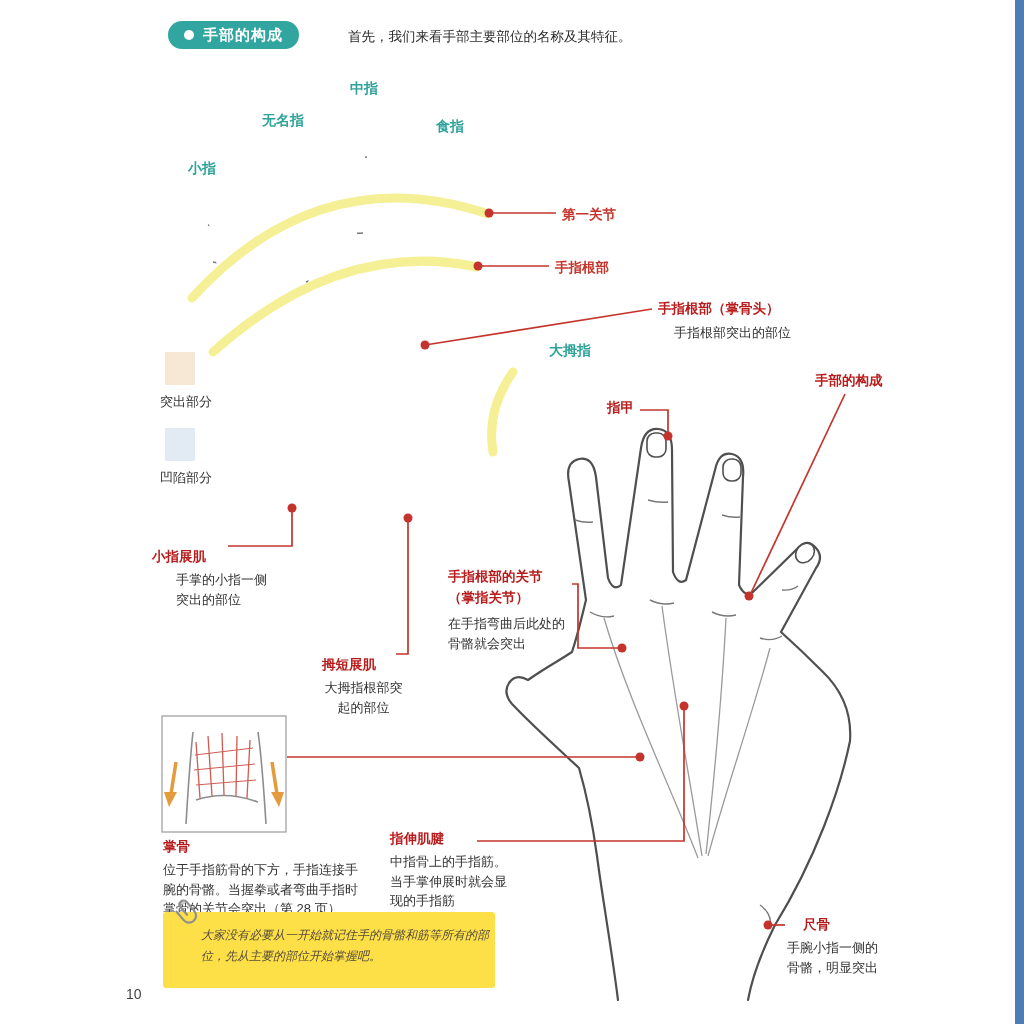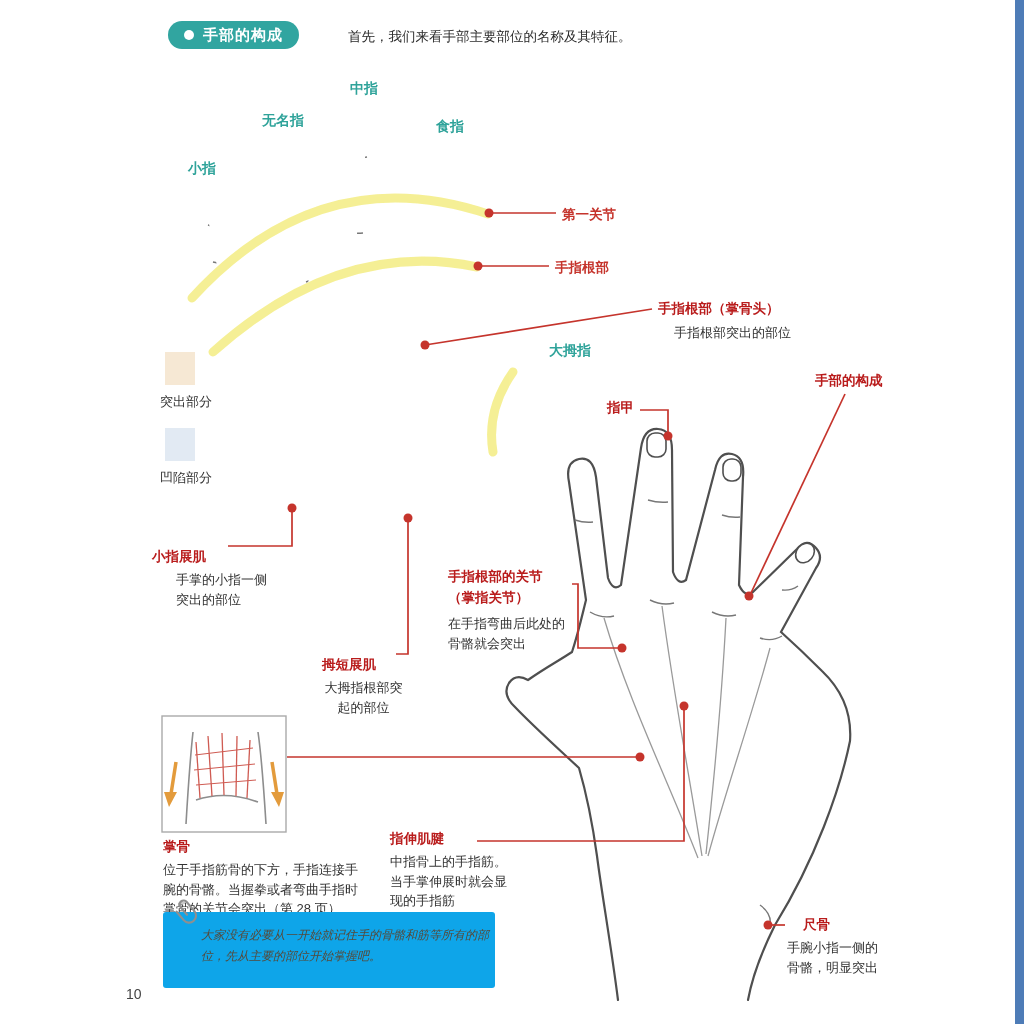--- a/index.html
+++ b/index.html
@@ -8,21 +8,21 @@
   .abs{position:absolute;}
   .badge{display:flex;align-items:center;gap:9px;background:#31a5a0;color:#fff;
          height:28px;padding:0 16px;border-radius:14px;font-size:15px;font-weight:bold;letter-spacing:1px;}
   .badge-dot{width:10px;height:10px;border-radius:50%;background:#fff;}
   .intro{font-size:13.5px;color:#2b2b2b;}
   .teal{color:#2fa39a;font-weight:bold;font-size:14px;white-space:nowrap;}
   .tealsm{color:#b91c1c;font-weight:bold;font-size:13.5px;white-space:nowrap;}
   .redlab{color:#c5342c;font-weight:bold;font-size:13.5px;white-space:nowrap;}
   .desc{color:#333;font-size:13px;line-height:1.5;}
   .sq{width:30px;height:33px;}
-  .notebox{width:332px;height:76px;background:#0ea5e9;border-radius:3px;}
+  .notebox{width:332px;height:76px;background:#fde047;border-radius:3px;}
   .notetext{font-size:12px;font-style:italic;color:#554a3a;line-height:1.75;width:292px;}
   .pagenum{font-size:14px;color:#444;}
   .edge{position:absolute;right:0;top:0;bottom:0;width:9px;background:#4e7cb7;}
   svg{position:absolute;left:0;top:0;}
   .z2{z-index:2;}
 </style>
 </head>
 <body>
 
 <div class="page">

